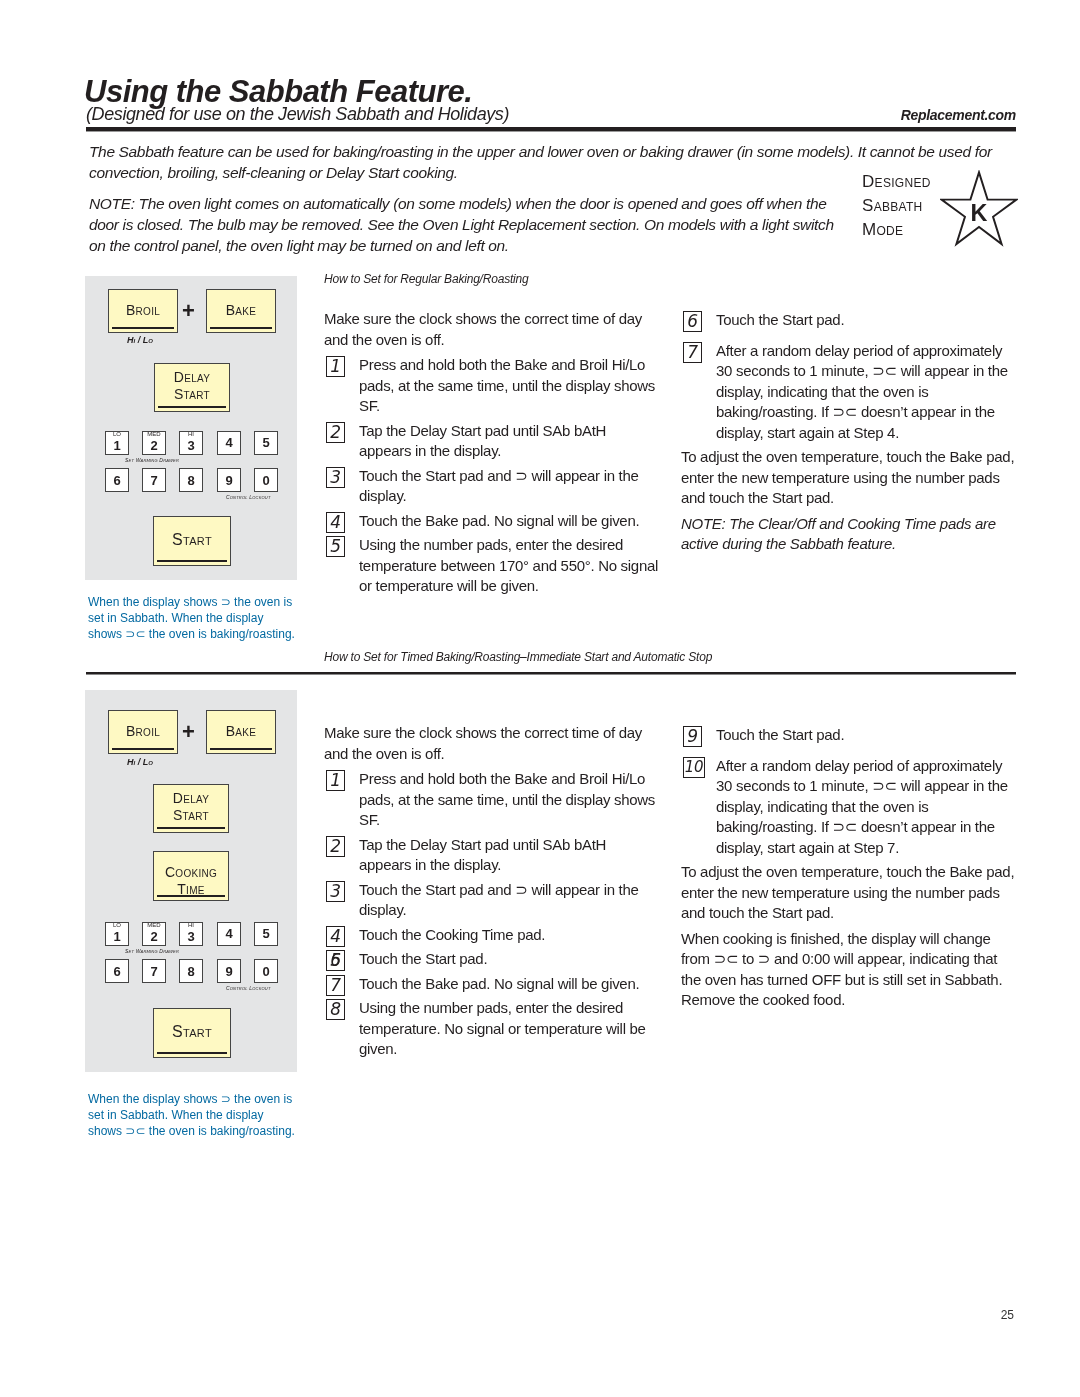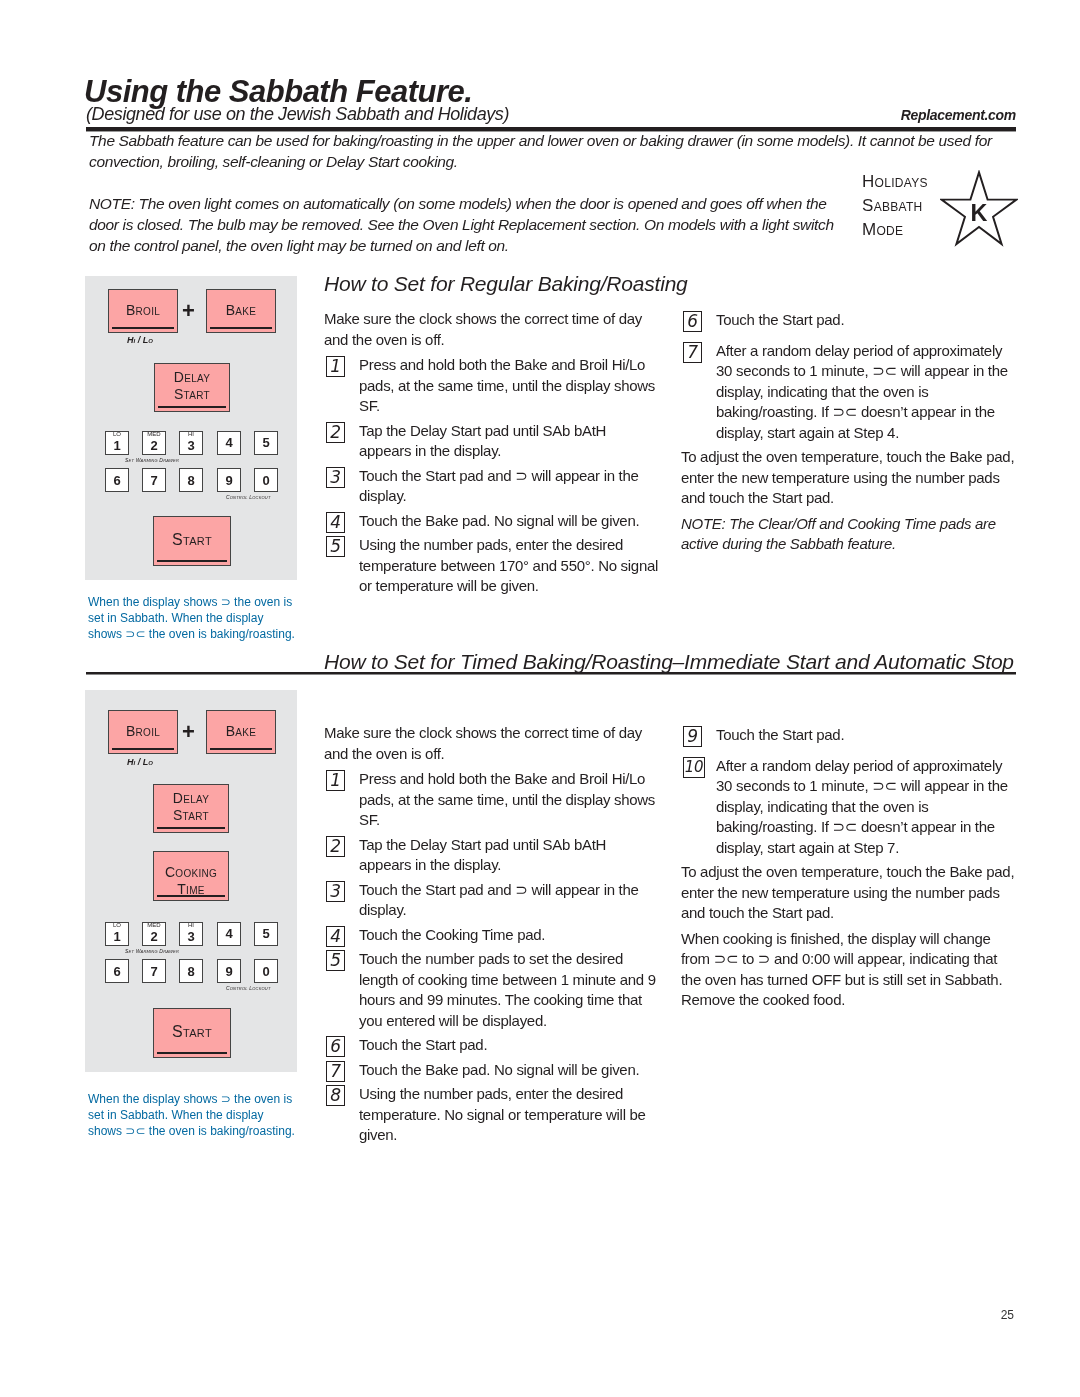--- a/index.html
+++ b/index.html
@@ -3,58 +3,58 @@
 <meta charset="utf-8">
 <style>
   html, body { margin:0; padding:0; background:#fff; }
   body { width:1080px; height:1397px; position:relative; font-family:"Liberation Sans", sans-serif; color:#231f20; overflow:hidden; }
   .abs { position:absolute; }
   #title { left:84px; top:62px; font-size:31px; font-style:italic; font-weight:bold; letter-spacing:-0.5px; font-family:"Liberation Sans", sans-serif;margin-top:12px; }
   #subtitle { left:86px; top:104px; font-size:18px; font-style:italic; letter-spacing:-0.4px; }
   #site { right:64px; top:107px; font-size:14px; font-style:italic; font-weight:bold; letter-spacing:-0.3px; }
   #head-rule { left:86px; top:127px; width:930px; height:4px; background:#231f20; border-bottom:1px solid #9a9a9a; }
   .intro { left:89px; font-size:15.5px; font-style:italic; line-height:21px; letter-spacing:-0.35px; }
-  #intro1 { top:130px; width:930px; }
+  #intro1 { top:141px; width:930px; }
   #intro2 { top:193px; width:760px; }
   #cert { left:862px; top:170px; font-size:17px; line-height:24px; font-variant:small-caps; font-weight:normal; letter-spacing:0.3px; }
   #cert div { height:24px; }
   #star { left:940px; top:170px; width:78px; height:78px; }
   .panel { left:85px; width:212px; background:#e4e5e6; }
-  .pad { position:absolute; background:#fca5a5; border:1px solid #444; box-sizing:border-box; text-align:center; font-variant:small-caps; font-size:14px; color:#231f20; letter-spacing:0.3px; }
+  .pad { position:absolute; background:#fef9c3; border:1px solid #444; box-sizing:border-box; text-align:center; font-variant:small-caps; font-size:14px; color:#231f20; letter-spacing:0.3px; }
   .pad::after { content:""; position:absolute; left:3px; right:3px; bottom:3px; height:2px; background:#231f20; }
   .pad .lbl { display:block; }
   .key { position:absolute; width:24px; height:24px; background:#fff; border:1px solid #444; box-sizing:border-box; text-align:center; font-size:13px; font-weight:bold; line-height:24px; }
   .key .sm { position:absolute; top:-2px; left:0; right:0; font-size:6px; line-height:8px; font-weight:normal; }
   .key .num { position:absolute; top:7px; left:0; right:0; line-height:14px; }
   .plus { position:absolute; font-size:22px; font-weight:bold; }
   .tiny { position:absolute; font-size:5px; font-style:italic; font-variant:small-caps; letter-spacing:0.2px; }
   .hilo { position:absolute; font-size:9px; font-style:italic; font-weight:bold; font-variant:small-caps; }
   .caption { left:88px; width:210px; font-size:12px; line-height:16px; color:#0369a1; }
-  .sec-h { font-size:21px; font-style:italic; letter-spacing:-0.2px; }
+  .sec-h { font-size:12px; font-style:italic; letter-spacing:-0.2px; }
   .col { font-size:15px; line-height:20.5px; letter-spacing:-0.3px; }
   .step { position:relative; padding-left:35px; margin-bottom:4px; }
   .step .num { position:absolute; left:2px; top:1px; width:17px; height:19px; border:1px solid #231f20; font-style:italic; font-size:17px; line-height:19px; text-align:center; font-family:"DejaVu Sans", sans-serif; font-weight:normal; }
   .para { margin-bottom:5px; }
   .note-it { font-style:italic; }
   #mid-rule { left:86px; top:672px; width:930px; height:2px; background:#231f20; border-bottom:1px solid #8a8a8a; }
   #pageno { right:66px; top:1308px; font-size:12px; color:#333; }
 </style>
 </head>
 <body>
 
 <div class="abs" id="title">Using the Sabbath Feature.</div>
 <div class="abs" id="subtitle">(Designed for use on the Jewish Sabbath and Holidays)</div>
 <div class="abs" id="site">Replacement.com</div>
 <div class="abs" id="head-rule"></div>
 
 <div class="abs intro" id="intro1">The Sabbath feature can be used for baking/roasting in the upper and lower oven or baking drawer (in some models). It cannot be used for convection, broiling, self-cleaning or Delay Start cooking.</div>
 <div class="abs intro" id="intro2">NOTE: The oven light comes on automatically (on some models) when the door is opened and goes off when the door is closed. The bulb may be removed. See the Oven Light Replacement section. On models with a light switch on the control panel, the oven light may be turned on and left on.</div>
 
 <div class="abs" id="cert">
-  <div>Holidays</div>
+  <div>Designed</div>
   <div>Sabbath</div>
   <div>Mode</div>
 </div>
 <svg class="abs" id="star" viewBox="0 0 100 100">
   <polygon points="50,3 61,38 98,38 68,60 79,95 50,73 21,95 32,60 2,38 39,38" fill="#fff" stroke="#231f20" stroke-width="2.5"></polygon>
   <text x="50" y="66" text-anchor="middle" font-family="Liberation Sans, sans-serif" font-weight="bold" font-size="30" fill="#231f20">K</text>
 </svg>
 
 <div class="abs panel" style="top:276px;height:304px;">
   <div class="pad" style="left:23px;top:13px;width:70px;height:44px;">
@@ -166,21 +166,21 @@
 </div>
 <div class="abs caption" style="top:1091px;">When the display shows ⊃ the oven is set in Sabbath. When the display shows ⊃⊂ the oven is baking/roasting.</div>
 
 <div class="abs sec-h" style="left:324px;top:650px;">How to Set for Timed Baking/Roasting–Immediate Start and Automatic Stop</div>
 <div class="abs col" style="left:324px;top:723px;width:335px;">
   <div class="para">Make sure the clock shows the correct time of day and the oven is off.</div>
   <div class="step"><span class="num">1</span><span>Press and hold both the Bake and Broil Hi/Lo pads, at the same time, until the display shows SF.</span></div>
   <div class="step"><span class="num">2</span><span>Tap the Delay Start pad until SAb bAtH appears in the display.</span></div>
   <div class="step"><span class="num">3</span><span>Touch the Start pad and ⊃ will appear in the display.</span></div>
   <div class="step"><span class="num">4</span><span>Touch the Cooking Time pad.</span></div>
-  <div class="step"><span class="num">5</span><span>Touch the number pads to set the desired length of cooking time between 1 minute and 9 hours and 99 minutes. The cooking time that you entered will be displayed.</span></div>
+  <div class="step"><span class="num">5</span></div>
   <div class="step"><span class="num">6</span><span>Touch the Start pad.</span></div>
   <div class="step"><span class="num">7</span><span>Touch the Bake pad. No signal will be given.</span></div>
   <div class="step"><span class="num">8</span><span>Using the number pads, enter the desired temperature. No signal or temperature will be given.</span></div>
 </div>
 <div class="abs col" style="left:681px;top:725px;width:340px;">
   <div class="step" style="margin-bottom:10px;"><span class="num">9</span><span>Touch the Start pad.</span></div>
   <div class="step"><span class="num" style="width:20px;font-size:15px;text-align:center;">10</span><span>After a random delay period of approximately 30 seconds to 1 minute, ⊃⊂ will appear in the display, indicating that the oven is baking/roasting. If ⊃⊂ doesn’t appear in the display, start again at Step 7.</span></div>
   <div class="para">To adjust the oven temperature, touch the Bake pad, enter the new temperature using the number pads and touch the Start pad.</div>
   <div class="para">When cooking is finished, the display will change from ⊃⊂ to ⊃ and 0:00 will appear, indicating that the oven has turned OFF but is still set in Sabbath. Remove the cooked food.</div>
 </div>

